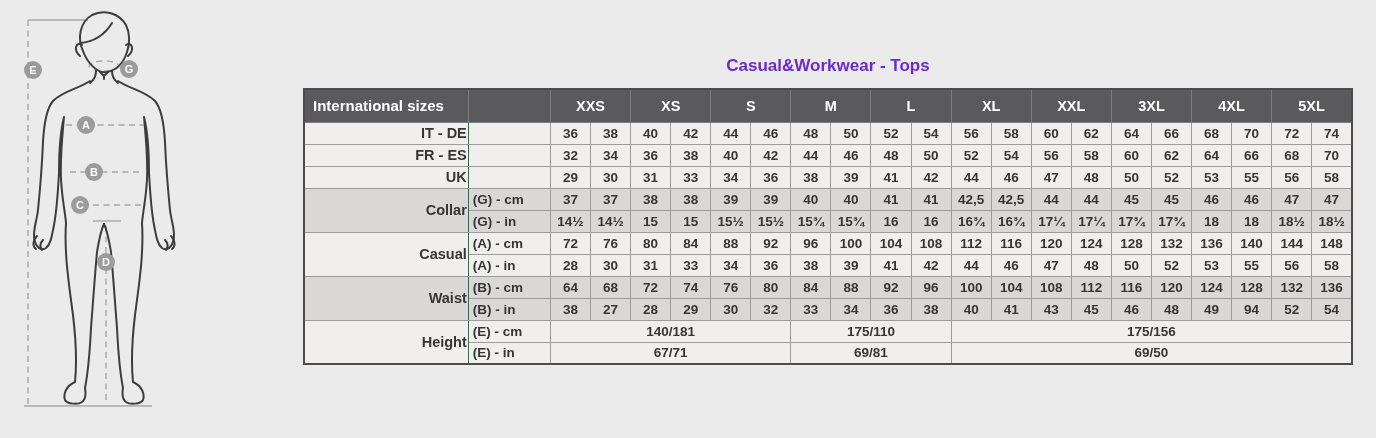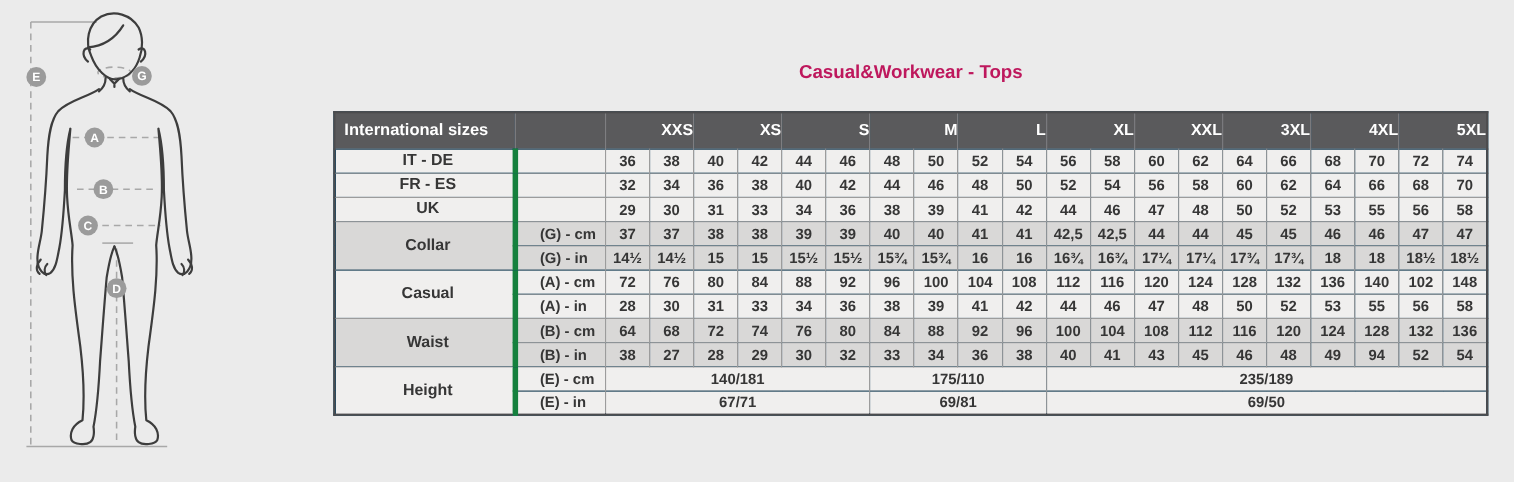--- a/index.html
+++ b/index.html
@@ -2,31 +2,31 @@
 <html><head>
 <meta charset="utf-8">
 <style>
   * { margin:0; padding:0; box-sizing:border-box; }
   html,body { width:1376px; height:438px; }
   body { background:#ebebeb; font-family:"Liberation Sans", sans-serif; overflow:hidden; position:relative; }
 
   .figure-area { position:absolute; left:0; top:0; width:210px; height:438px; }
 
   .table-area { position:absolute; left:303px; top:56px; width:1050px; }
-  .chart-title { width:1050px; text-align:center; font-size:17px; font-weight:bold; color:#be185d; margin-bottom:25px; letter-spacing:0; }
-
-  table.size-table { width:1050px; table-layout:fixed; border-collapse:collapse; border:2px solid #4c4c4e; background:#0c4a6e; }
-  .size-table th { background:#5a5a5c; color:#ffffff; height:33px; font-size:14.5px; font-weight:bold; text-align:right; border:1px solid #7e7e81; }
+  .chart-title { width:1050px; text-align:center; font-size:17px; font-weight:bold; color:#6d28d9; margin-bottom:12px; letter-spacing:0; }
+
+  table.size-table { width:1050px; table-layout:fixed; border-collapse:collapse; border:2px solid #4c4c4e; background:#14532d; }
+  .size-table th { background:#5a5a5c; color:#ffffff; height:33px; font-size:14.5px; font-weight:bold; text-align:center; border:1px solid #7e7e81; }
   .size-table th.corner { text-align:left; padding-left:8px; font-size:15px; }
   .size-table td { height:22px; padding:0 1px; text-align:center; font-size:13.5px; font-weight:bold; color:#363636; border:1px solid #9c9c9c; white-space:nowrap; overflow:hidden; }
   .size-table tr.light td { background:#f0efee; }
   .size-table tr.dark td { background:#d9d8d7; }
   .size-table tr.group-start td { border-top:1px solid #4c4c4e; }
-  .size-table td.rowlabel { text-align:center; padding-left:8px; font-size:14.5px; border-right:5px solid #15803d; }
-  .size-table td.sublabel { text-align:left; padding-left:20px; font-size:13.5px; }
+  .size-table td.rowlabel { text-align:right; padding-left:8px; font-size:14.5px; border-right:1px solid #15803d; }
+  .size-table td.sublabel { text-align:left; padding-left:4px; font-size:13.5px; }
   .size-table td.group-left { border-left:1px solid #4c4c4e; }
 
   
   .outline path { fill:none; stroke:#3d3d3d; stroke-width:2; stroke-linecap:round; stroke-linejoin:round; }
   .mlines path, .mlines ellipse { fill:none; stroke:#a8a8a8; stroke-width:1.4; }
   .mlines .dash { stroke-dasharray:6 4.5; }
   .badge circle { fill:#9b9b9b; }
   .badge text { fill:#ffffff; font-size:11px; font-weight:bold; text-anchor:middle; font-family:"Liberation Sans", sans-serif; }
 </style>
 </head>
@@ -263,21 +263,21 @@
           <td class="cell group-left">104</td>
           <td class="cell">108</td>
           <td class="cell group-left">112</td>
           <td class="cell">116</td>
           <td class="cell group-left">120</td>
           <td class="cell">124</td>
           <td class="cell group-left">128</td>
           <td class="cell">132</td>
           <td class="cell group-left">136</td>
           <td class="cell">140</td>
-          <td class="cell group-left">102</td>
+          <td class="cell group-left">144</td>
           <td class="cell">148</td>
         </tr>
         <tr class="light">
           <td class="sublabel">(A) - in</td>
           <td class="cell group-left">28</td>
           <td class="cell">30</td>
           <td class="cell group-left">31</td>
           <td class="cell">33</td>
           <td class="cell group-left">34</td>
           <td class="cell">36</td>
@@ -341,21 +341,21 @@
           <td class="cell group-left">49</td>
           <td class="cell">94</td>
           <td class="cell group-left">52</td>
           <td class="cell">54</td>
         </tr>
         <tr class="light group-start">
           <td class="rowlabel" rowspan="2">Height</td>
           <td class="sublabel">(E) - cm</td>
           <td class="cell group-left" colspan="6">140/181</td>
           <td class="cell group-left" colspan="4">175/110</td>
-          <td class="cell group-left" colspan="10">235/189</td>
+          <td class="cell group-left" colspan="10">175/156</td>
         </tr>
         <tr class="light">
           <td class="sublabel">(E) - in</td>
           <td class="cell group-left" colspan="6">67/71</td>
           <td class="cell group-left" colspan="4">69/81</td>
           <td class="cell group-left" colspan="10">69/50</td>
         </tr>
       </tbody>
   </table>
 </div>

